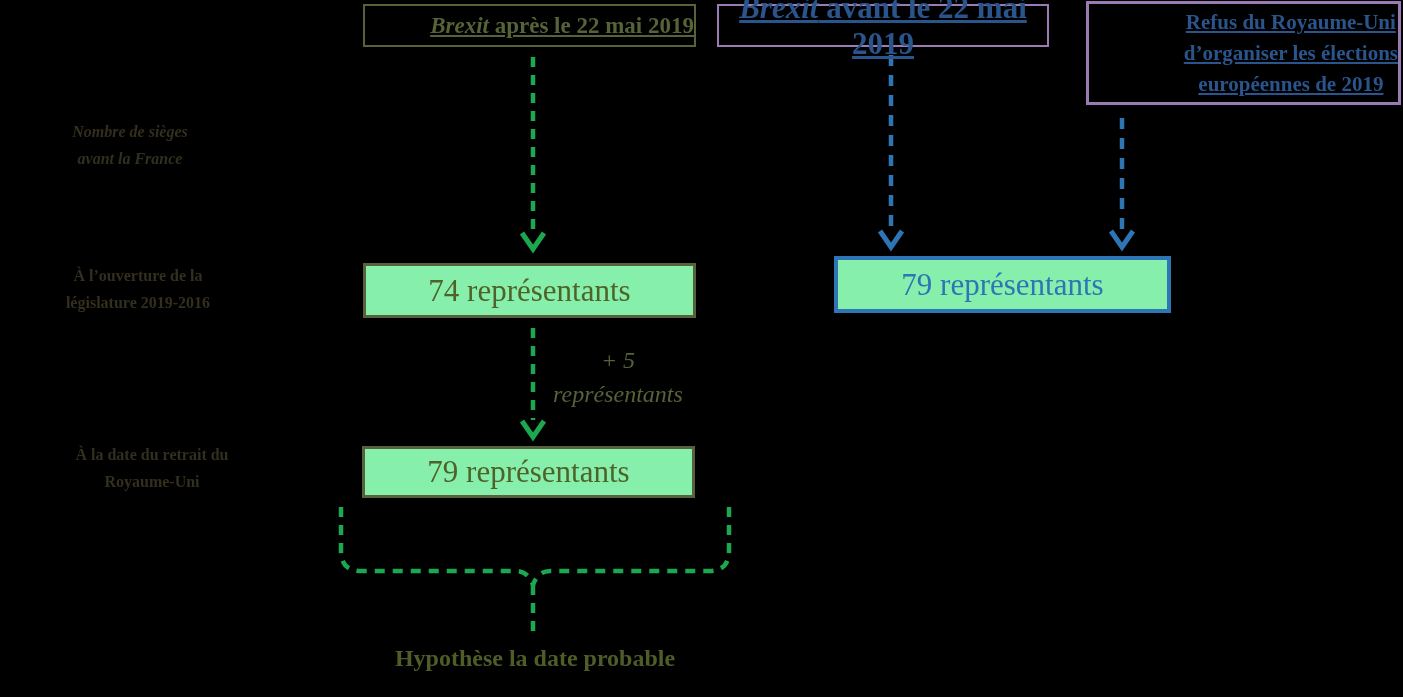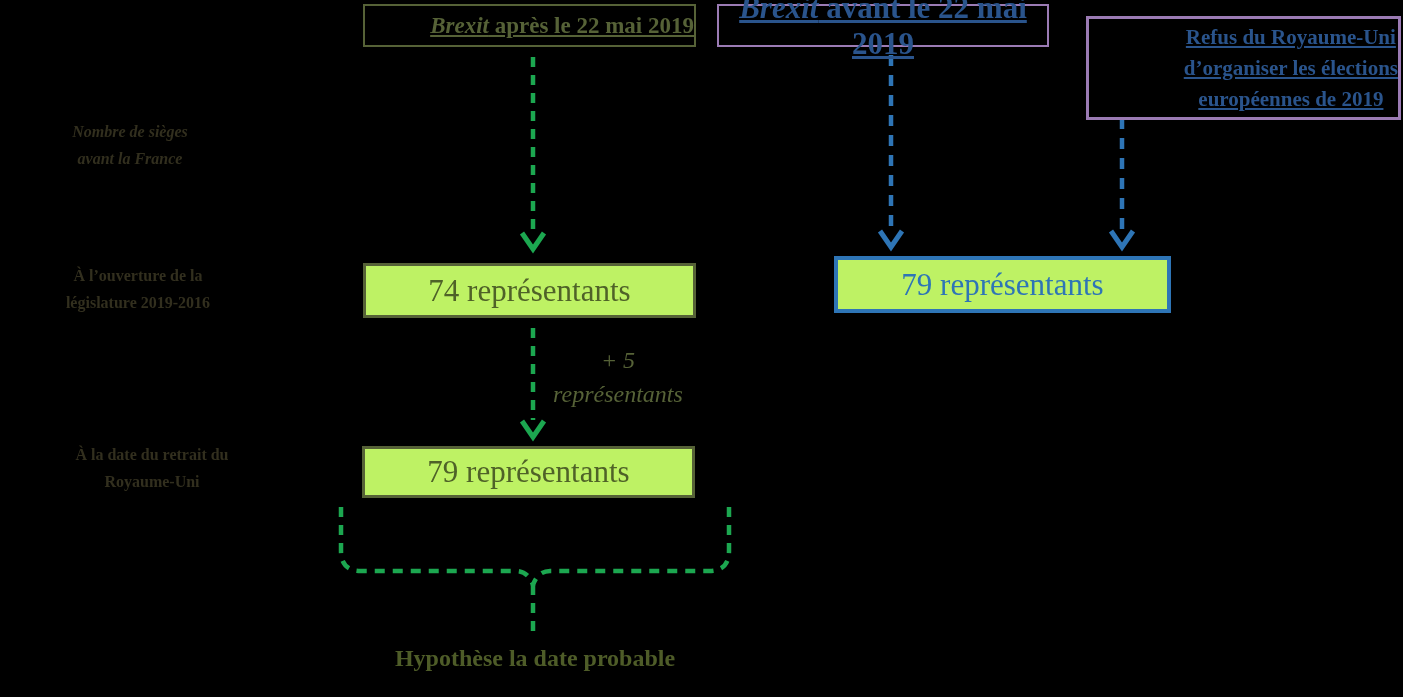--- a/index.html
+++ b/index.html
@@ -23,21 +23,21 @@
     text-decoration: underline;
   }
   .hdr-olive { border: 2px solid var(--olive); color: var(--olive); font-size: 23px; }
   .hdr-purple { border: 2px solid var(--purple); color: var(--blue-dark); font-size: 31px; }
   .hdr-purple-big { border: 3px solid var(--purple); color: var(--blue-dark); font-size: 21px; line-height: 31px; }
   .hdr .it { font-style: italic; font-weight: bold; }
 
   
   .valbox {
     display: flex; align-items: center; justify-content: center;
-    background: #bef264; text-align: center; font-size: 31px;
+    background: #86efac; text-align: center; font-size: 31px;
   }
   .valbox-olive { border: 3px solid var(--olive); color: var(--olive-text); }
   .valbox-blue  { border: 4px solid var(--blue);  color: var(--blue); }
 
   
   .rowlabel {
     color: var(--dark-label); font-weight: bold; text-align: center;
     font-size: 16px; line-height: 27px;
   }
   .rowlabel.italic { font-style: italic; }
@@ -92,21 +92,21 @@
         <span class="it">Brexit</span><span> après le 22 mai 2019</span>
       </span>
     </div>
 
     <div class="abs hdr hdr-purple" style="left:717px; top:4px; width:332px; height:43px;">
       <span>
         <span class="it">Brexit</span><span> avant le 22 mai 2019</span>
       </span>
     </div>
 
-    <div class="abs hdr hdr-purple-big" style="left:1086px; top:16px; width:315px; height:104px;">
+    <div class="abs hdr hdr-purple-big" style="left:1086px; top:1px; width:315px; height:104px;">
       <span>
         <span>Refus du Royaume-Uni</span><br>
         <span>d’organiser les élections</span><br>
         <span>européennes de 2019</span>
       </span>
     </div>
 
     <div class="abs rowlabel italic" style="left:15px; top:118px; width:230px;">
       <span>Nombre de sièges</span><br>
       <span>avant la France</span>

